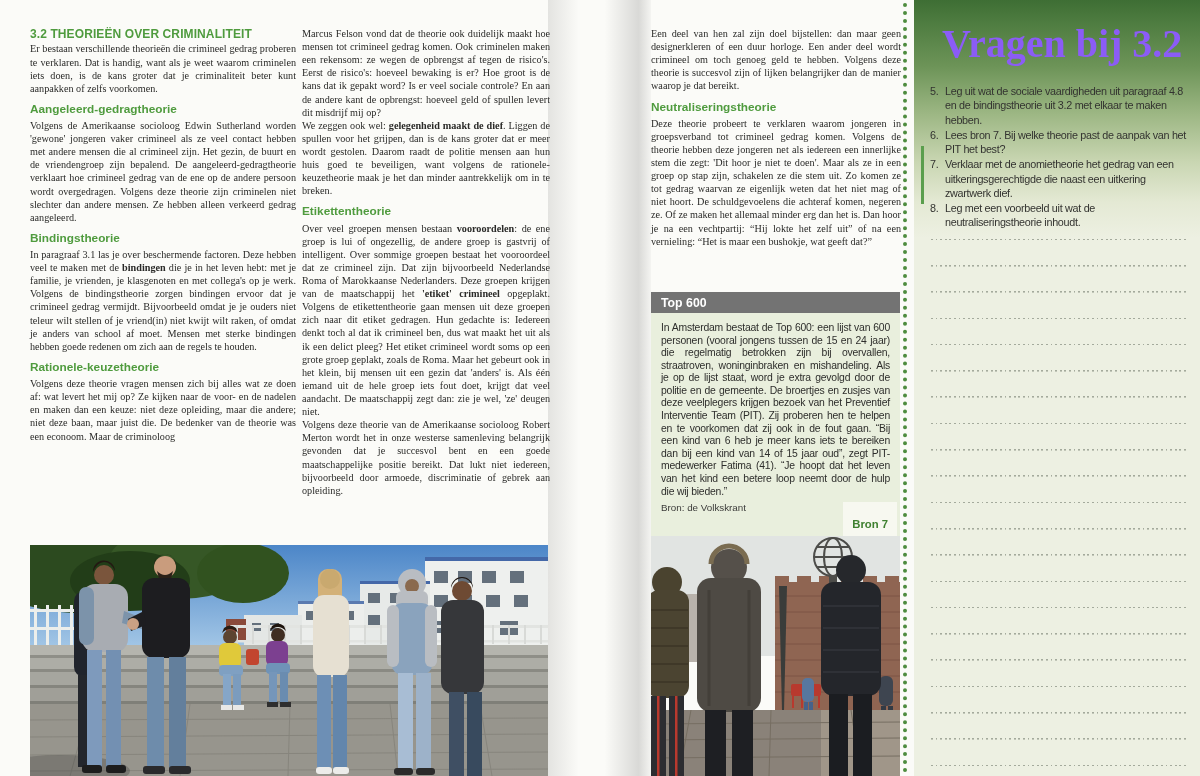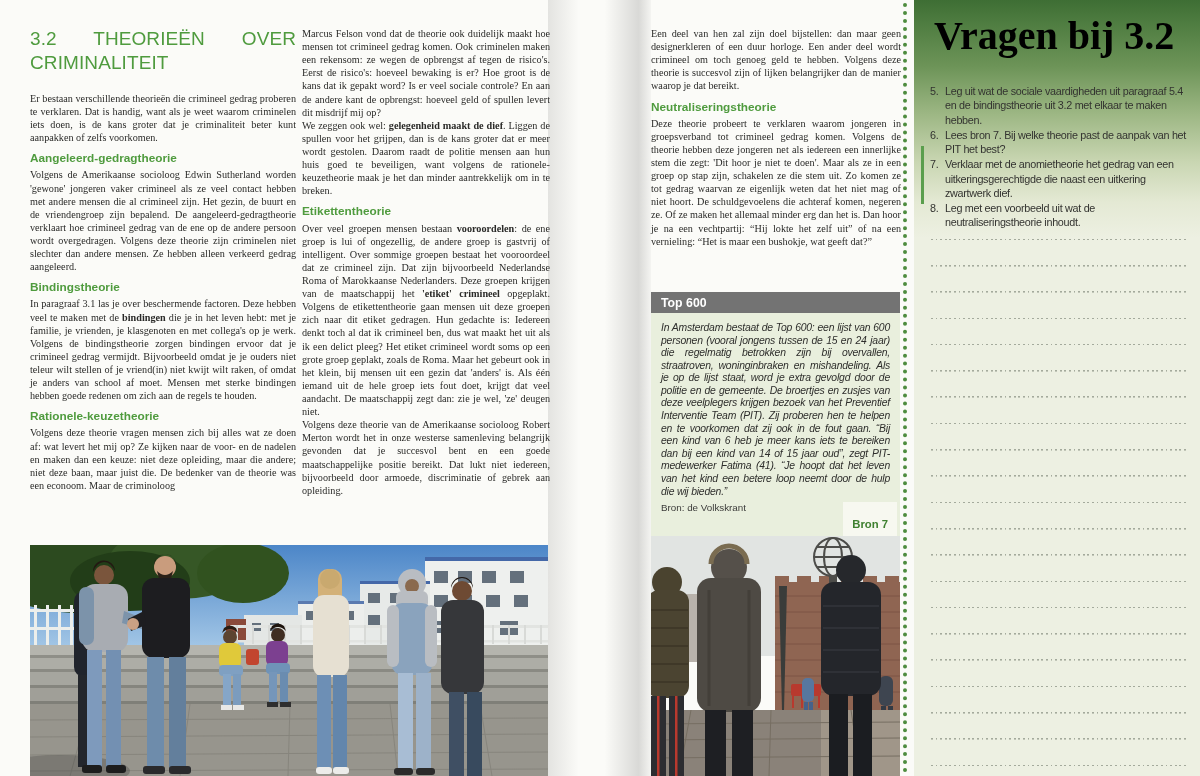--- a/index.html
+++ b/index.html
@@ -3,50 +3,50 @@
 <meta charset="utf-8">
 <style>
   html,body{margin:0;padding:0;background:#ffffff;}
   .spread{position:relative;width:1200px;height:776px;background:#fbfbf8;overflow:hidden;
           font-family:"Liberation Serif",serif;color:#2a2a28;}
   
   .textcol{position:absolute;top:27px;font-size:10.2px;line-height:1.285;text-align:justify;hyphens:auto;}
   .col1{left:30px;width:266px;}
   .col2{left:302px;width:248px;}
   .col3{left:651px;width:250px;}
-  .sec-h1{font-family:"Liberation Sans",sans-serif;font-weight:normal;font-size:19px;color:#4f9b3e;
-          margin:0 0 16px 0;letter-spacing:.1px;}
+  .sec-h1{font-family:"Liberation Sans",sans-serif;font-weight:bold;font-size:12px;color:#4f9b3e;
+          margin:0 0 0 0;letter-spacing:.1px;}
   .sec-h2{font-family:"Liberation Sans",sans-serif;font-weight:bold;font-size:11.8px;color:#4f9b3e;
           margin:7px 0 2px 0;}
   .textcol p{margin:0;}
   
   .gutter{position:absolute;left:548px;top:0;width:103px;height:776px;pointer-events:none;
           background:linear-gradient(90deg,rgba(90,90,90,.15) 0%,rgba(255,255,255,0) 30%,
                       rgba(255,255,255,0) 55%,rgba(80,80,80,.20) 88%,rgba(120,120,120,.05) 100%);}
   
   .top600{position:absolute;left:651px;top:292px;width:249px;background:#e9efdd;
           font-family:"Liberation Sans",sans-serif;}
   .top600-header{background:#737373;color:#ffffff;font-weight:bold;font-size:12.3px;padding:4px 10px 3px;}
   .top600-body{padding:9px 10px 2px 10px;font-size:10.4px;line-height:1.21;letter-spacing:-.2px;
-               color:#2e2e2c;text-align:justify;font-style:italic;}
+               color:#2e2e2c;text-align:justify;}
   .top600-source{padding:2px 10px 36px;font-size:9.8px;color:#3c3c3a;}
   .bron-badge{position:absolute;right:3px;bottom:3px;background:#f7f8f0;color:#3f8030;
               font-weight:bold;font-size:11.3px;padding:16px 9px;}
   
   .photo{position:absolute;display:block;}
   .photo svg{display:block;width:100%;height:100%;}
   .photo-left{left:30px;top:545px;width:518px;height:231px;}
   .photo-right{left:651px;top:536px;width:249px;height:240px;}
   
   .sidebar{position:absolute;left:914px;top:0;width:286px;height:776px;background:#edf0e2;}
   .sidebar-grad{position:absolute;left:0;top:0;right:0;height:238px;
       background:linear-gradient(180deg,#3e6e34 0%,#4f7d41 10%,#6d9458 28%,#9db784 48%,
                  #c9d6b2 68%,#e4e9d4 85%,#edf0e2 100%);}
-  .sidebar-title{position:absolute;top:14px;left:20px;margin:0;font-family:"Liberation Serif",serif;
-                 font-weight:bold;font-size:40px;line-height:1.1;color:#000000;}
+  .sidebar-title{position:absolute;top:14px;left:20px;margin:8px;font-family:"Liberation Serif",serif;
+                 font-weight:bold;font-size:40px;line-height:1.1;color:#8b5cf6;}
   .questions{position:absolute;top:84px;left:16px;right:6px;margin:0;padding:0;list-style:none;
              font-family:"Liberation Sans",sans-serif;font-size:10.8px;line-height:1.32;
              letter-spacing:-.3px;color:#333330;}
   .questions li{display:flex;margin-bottom:1px;}
   .q-num{width:15px;flex:none;}
   .q-text{flex:1;}
   .q-marker{position:absolute;left:7px;top:146px;width:3px;height:58px;background:#5a9e4d;}
   .answers{position:absolute;top:214px;left:17px;right:13px;}
   .answer-line{height:26.3px;
       background-image:repeating-linear-gradient(90deg,#a4aa9c 0 1.8px,transparent 1.8px 4.6px);
@@ -398,21 +398,21 @@
   <div class="gutter"></div>
 
   <div class="dotted-sep"></div>
 
   <aside class="sidebar">
     <div class="sidebar-grad"></div>
     <h1 class="sidebar-title">Vragen bij 3.2</h1>
     <ol class="questions">
       <li>
         <span class="q-num">5.</span>
-        <span class="q-text">Leg uit wat de sociale vaardigheden uit paragraaf 5.4 en de bindingstheorie uit 3.2 met elkaar te maken hebben.</span>
+        <span class="q-text">Leg uit wat de sociale vaardigheden uit paragraaf 4.8 en de bindingstheorie uit 3.2 met elkaar te maken hebben.</span>
       </li>
       <li>
         <span class="q-num">6.</span>
         <span class="q-text">Lees bron 7. Bij welke theorie past de aanpak van het PIT het best?</span>
       </li>
       <li>
         <span class="q-num">7.</span>
         <span class="q-text">Verklaar met de anomietheorie het gedrag van een uitkeringsgerechtigde die naast een uitkering zwartwerk dief.</span>
       </li>
       <li>

